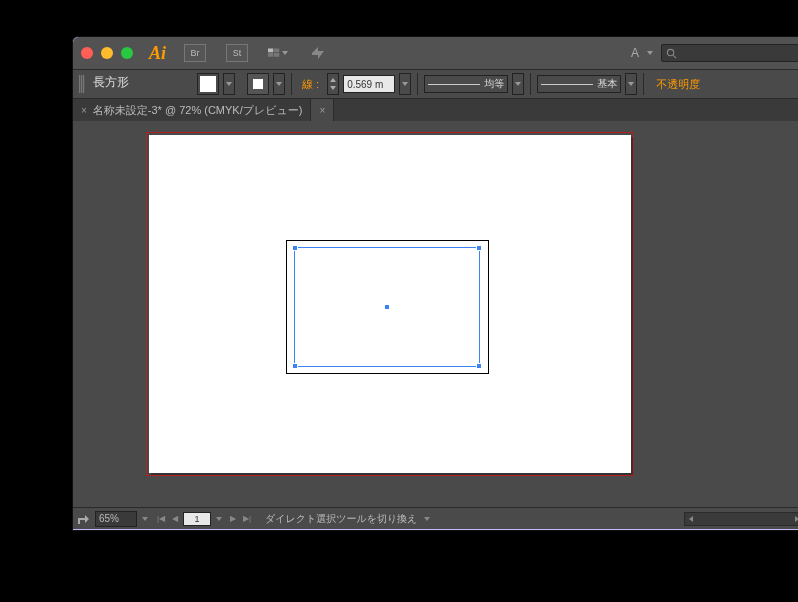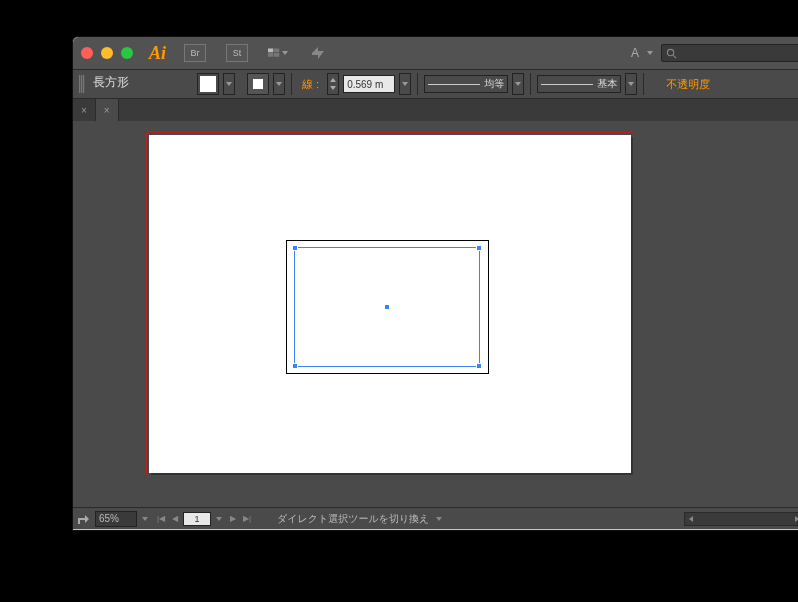--- a/index.html
+++ b/index.html
@@ -27,21 +27,21 @@
   .swatch { width: 22px; height: 22px; border: 1px solid #222; display: flex; align-items: center; justify-content: center; }
   .swatch-white { background: #fff; width: 16px; height: 16px; }
   .swatch-none { background: #555; position: relative; }
   .swatch-inner { width: 10px; height: 10px; background: #fff; }
   .dd-btn { width: 12px; height: 22px; background: #4a4a4a; border: 1px solid #222; display: flex; align-items: center; justify-content: center; }
   .sep { width: 1px; height: 22px; background: #2a2a2a; margin: 0 2px; }
   .stroke-label { color: #ff9a00; font-size: 11px; margin: 0 4px; }
   .num-field { width: 52px; height: 18px; background: #e8e8e8; color: #333; border: 1px solid #222; display: flex; align-items: center; padding: 0 3px; font-size: 10px; }
   .wide-dd { width: 84px; height: 18px; background: #4a4a4a; border: 1px solid #222; display: flex; align-items: center; justify-content: flex-end; padding: 0 3px; font-size: 10px; color: #ddd; gap: 4px; }
   .wide-dd .line { flex: 1; height: 1px; background: #ccc; }
-  .opacity-label { color: #ff9a00; font-size: 11px; margin-left: 16px; }
+  .opacity-label { color: #ff9a00; font-size: 11px; margin-left: 6px; }
 
   .doc-tabs { height: 22px; background: #3a3a3a; display: flex; align-items: stretch; }
   .doc-tab { display: flex; align-items: center; padding: 0 8px; font-size: 11px; color: #bbb; border-right: 1px solid #2a2a2a; gap: 6px; }
   .doc-tab.active { background: #4a4a4a; color: #ddd; }
   .tab-close { font-size: 10px; color: #999; }
 
   .canvas-area { position: relative; height: 386px; background: #4a4a4a; display: flex; }
   .canvas-viewport { flex: 1; position: relative; overflow: hidden; }
   .artboard-outline { position: absolute; left: 73px; top: 11px; width: 488px; height: 344px; border: 1px solid #b02020; }
   .artboard { position: absolute; left: 76px; top: 14px; width: 482px; height: 338px; background: #fff; box-shadow: 2px 2px 0 rgba(0,0,0,0.3); }
@@ -58,21 +58,21 @@
   .vscroll-arrow { position: absolute; left: 0; right: 0; height: 14px; display: flex; align-items: center; justify-content: center; }
   .va-up { top: 0; }
 
   .status-bar { height: 22px; background: #4a4a4a; border-top: 1px solid #2a2a2a; display: flex; align-items: center; padding: 0 0; font-size: 10px; color: #bbb; }
   .sb-icon { width: 20px; display: flex; align-items: center; justify-content: center; }
   .zoom-field { width: 42px; height: 16px; background: #3a3a3a; border: 1px solid #222; display: flex; align-items: center; padding: 0 3px; margin: 0 2px; }
   .sb-dd { width: 12px; display: flex; align-items: center; justify-content: center; }
   .nav-btns { display: flex; gap: 2px; margin: 0 4px; align-items: center; }
   .nav-btn { width: 12px; height: 14px; display: flex; align-items: center; justify-content: center; color: #888; font-size: 8px; }
   .page-field { width: 28px; height: 14px; background: #e8e8e8; color: #333; border: 1px solid #222; display: flex; align-items: center; justify-content: center; font-size: 9px; }
-  .sb-text { margin-left: 20px; }
+  .sb-text { margin-left: 8px; }
   .hscroll { margin-left: auto; width: 120px; height: 14px; background: #3a3a3a; border: 1px solid #2a2a2a; position: relative; display: flex; align-items: center; }
   .hs-arrow { width: 12px; display: flex; align-items: center; justify-content: center; font-size: 8px; color: #888; }
   .sb-corner { width: 15px; height: 22px; }
   .tri-up { width:0;height:0;border-left:3px solid transparent;border-right:3px solid transparent;border-bottom:4px solid #888; }
   .tri-dn { width:0;height:0;border-left:3px solid transparent;border-right:3px solid transparent;border-top:4px solid #888; }
   .tri-l { width:0;height:0;border-top:3px solid transparent;border-bottom:3px solid transparent;border-right:4px solid #888; }
   .tri-r { width:0;height:0;border-top:3px solid transparent;border-bottom:3px solid transparent;border-left:4px solid #888; }
 </style>
 </head>
 <body>
@@ -165,20 +165,21 @@
         <span class="tri-down"></span>
       </div>
     <div class="sep"></div>
 
     <span class="opacity-label">不透明度</span>
   </div>
 
   <div class="doc-tabs">
     <div class="doc-tab">
       <span class="tab-close">×</span>
+      <span>名称未設定-3* @ 72% (CMYK/プレビュー)</span>
     </div>
     <div class="doc-tab active">
       <span class="tab-close">×</span>
     </div>
   </div>
 
   <div class="canvas-area">
     <div class="canvas-viewport">
       <div class="artboard-outline"></div>
       <div class="artboard"></div>

